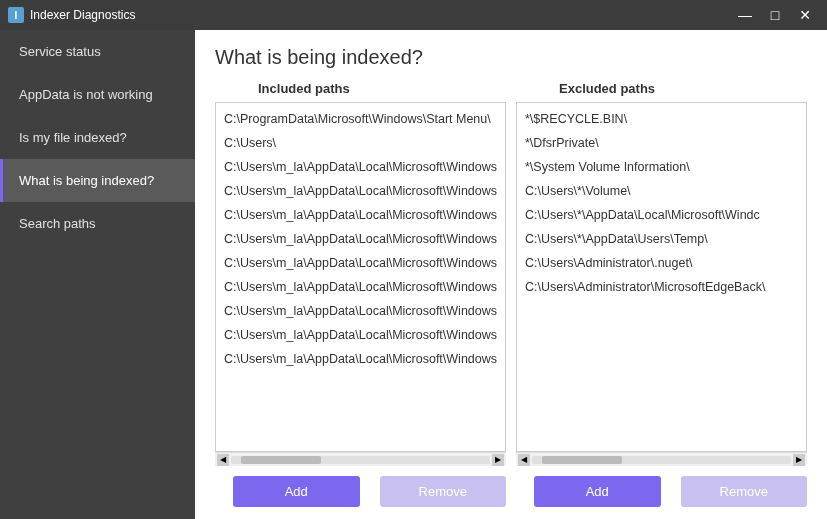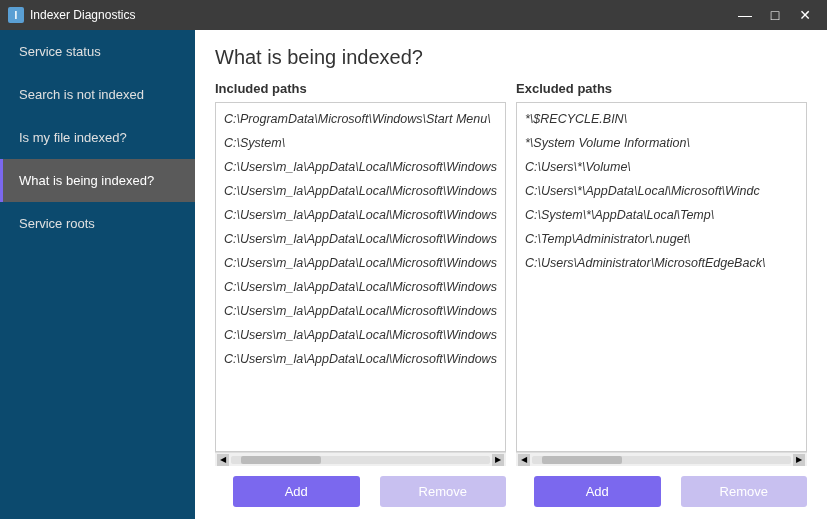--- a/index.html
+++ b/index.html
@@ -34,21 +34,21 @@
     
     .main-layout {
       display: flex;
       flex: 1;
       overflow: hidden;
     }
 
     
     .sidebar {
       width: 195px;
-      background: #0c4a6e;
+      background: #404040;
       flex-shrink: 0;
       display: flex;
       flex-direction: column;
     }
     .sidebar-item {
       padding: 14px 16px;
       color: #e0e0e0;
       cursor: pointer;
       font-size: 13px;
       border-left: 3px solid transparent;
@@ -91,35 +91,35 @@
       display: flex;
       flex-direction: column;
       overflow: hidden;
     }
 
     .paths-panel-header {
       font-weight: 600;
       font-size: 13px;
       color: #333;
       padding: 4px 0 6px 0;
+      margin-left: 43px;
     }
 
     .paths-list-wrapper {
       flex: 1;
       border: 1px solid #ccc;
       overflow: hidden;
       position: relative;
     }
 
     .paths-list {
       height: 100%;
       overflow-y: scroll;
       overflow-x: scroll;
       padding: 4px 0;
-      font-style: italic;
     }
 
     .path-item {
       padding: 5px 8px;
       color: #333;
       font-size: 12.5px;
       white-space: nowrap;
       cursor: default;
     }
 
@@ -198,39 +198,39 @@
   <div class="titlebar-controls">
     <button class="titlebar-btn">—</button>
     <button class="titlebar-btn">□</button>
     <button class="titlebar-btn close">✕</button>
   </div>
 </div>
 
 <div class="main-layout">
   <div class="sidebar">
   <div class="sidebar-item">Service status</div>
-      <div class="sidebar-item">Search is not indexed</div>
+      <div class="sidebar-item">AppData is not working</div>
       <div class="sidebar-item">Is my file indexed?</div>
       <div class="sidebar-item active">What is being indexed?</div>
-      <div class="sidebar-item">Service roots</div>
+      <div class="sidebar-item">Search paths</div>
     </div>
 
   <div class="content">
     <div class="content-header">
       <h1>What is being indexed?</h1>
     </div>
 
     <div class="paths-container">
 
       <div class="paths-panel">
         <div class="paths-panel-header">Included paths</div>
         <div class="paths-list-wrapper">
           <div class="paths-list" id="included-list">
           <div class="path-item">C:\ProgramData\Microsoft\Windows\Start Menu\</div>
-              <div class="path-item">C:\System\</div>
+              <div class="path-item">C:\Users\</div>
               <div class="path-item">C:\Users\m_la\AppData\Local\Microsoft\Windows</div>
               <div class="path-item">C:\Users\m_la\AppData\Local\Microsoft\Windows</div>
               <div class="path-item">C:\Users\m_la\AppData\Local\Microsoft\Windows</div>
               <div class="path-item">C:\Users\m_la\AppData\Local\Microsoft\Windows</div>
               <div class="path-item">C:\Users\m_la\AppData\Local\Microsoft\Windows</div>
               <div class="path-item">C:\Users\m_la\AppData\Local\Microsoft\Windows</div>
               <div class="path-item">C:\Users\m_la\AppData\Local\Microsoft\Windows</div>
               <div class="path-item">C:\Users\m_la\AppData\Local\Microsoft\Windows</div>
               <div class="path-item">C:\Users\m_la\AppData\Local\Microsoft\Windows</div>
             </div>
@@ -242,25 +242,26 @@
           </div>
           <button class="horiz-scroll-btn">▶</button>
         </div>
       </div>
 
       <div class="paths-panel">
         <div class="paths-panel-header">Excluded paths</div>
         <div class="paths-list-wrapper">
           <div class="paths-list" id="excluded-list">
           <div class="path-item">*\$RECYCLE.BIN\</div>
+              <div class="path-item">*\DfsrPrivate\</div>
               <div class="path-item">*\System Volume Information\</div>
               <div class="path-item">C:\Users\*\Volume\</div>
               <div class="path-item">C:\Users\*\AppData\Local\Microsoft\Windc</div>
-              <div class="path-item">C:\System\*\AppData\Local\Temp\</div>
-              <div class="path-item">C:\Temp\Administrator\.nuget\</div>
+              <div class="path-item">C:\Users\*\AppData\Users\Temp\</div>
+              <div class="path-item">C:\Users\Administrator\.nuget\</div>
               <div class="path-item">C:\Users\Administrator\MicrosoftEdgeBack\</div>
             </div>
         </div>
         <div class="horiz-scroll-area">
           <button class="horiz-scroll-btn">◀</button>
           <div class="horiz-scroll-track">
             <div class="horiz-scroll-thumb"></div>
           </div>
           <button class="horiz-scroll-btn">▶</button>
         </div>

